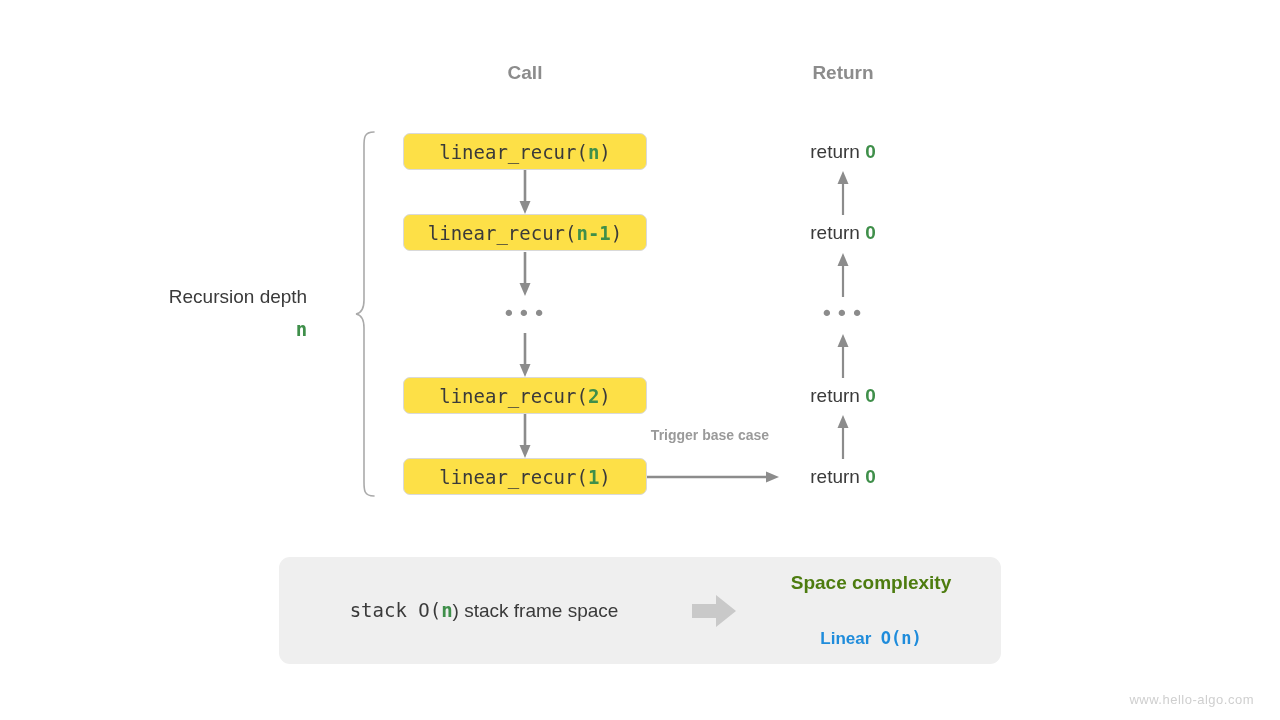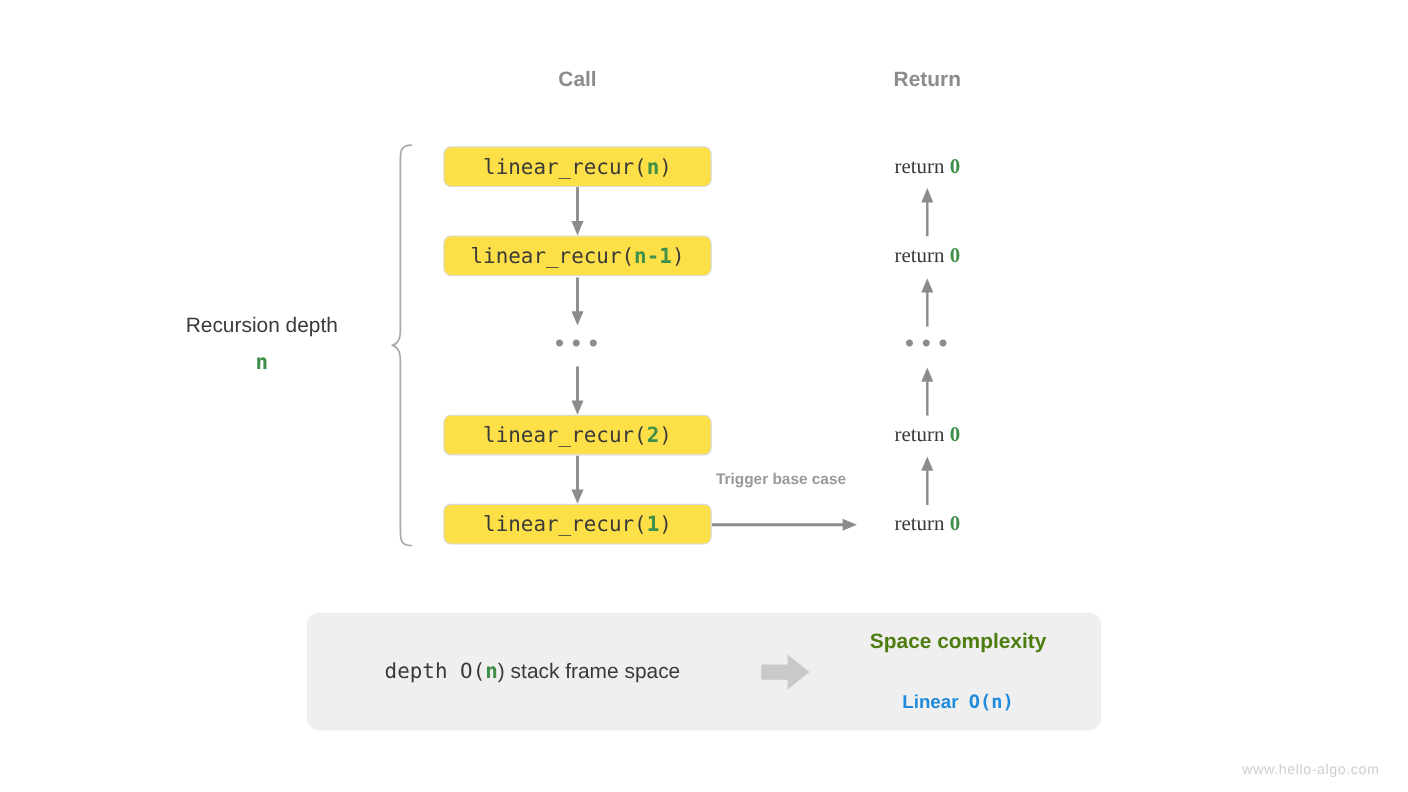--- a/index.html
+++ b/index.html
@@ -45,21 +45,21 @@
     font-family: "DejaVu Sans Mono", monospace;
     font-size: 19px;
     color: #3a3a3a;
     letter-spacing: 0px;
     white-space: nowrap;
   }
   .call-box .arg { color: #3f8f4a; font-weight: bold; }
 
   
   .ret-label {
-    font-family: Liberation Serif, serif;
+    font-family: Liberation Sans, sans-serif;
     font-size: 19px;
     color: #3a3a3a;
     white-space: nowrap;
     transform: translateX(-50%);
     text-align: center;
   }
   .ret-label .zero { color: #3f8f4a; font-weight: bold; }
 
   
   .ellipsis {
@@ -76,21 +76,21 @@
   .trigger-label {
     font-size: 14px;
     font-weight: bold;
     color: #9a9a9a;
     white-space: nowrap;
     transform: translateX(-50%);
   }
 
   
   .brace-label {
-    text-align: center;
+    text-align: right;
     transform: translateX(-50%);
     white-space: nowrap;
   }
   .brace-label .line1 {
     font-size: 19px;
     color: #3a3a3a;
     display: block;
   }
   .brace-label .line2 {
     font-family: "DejaVu Sans Mono", monospace;
@@ -276,21 +276,21 @@
   </svg>
 
   <div class="abs ret-label" style="left:843px; top:466px;">
     <span>return </span><span class="zero">0</span>
   </div>
 
   <div class="abs" id="summary-panel">
 
     <div class="summary-left">
       <div>
-        <span class="mono">depth O(</span><span class="mono-n">n</span><span>) stack frame space</span>
+        <span class="mono">stack O(</span><span class="mono-n">n</span><span>) stack frame space</span>
       </div>
     </div>
 
     <div class="summary-arrow">
       <svg width="50" height="38">
         <path d="M 2 12 L 26 12 L 26 3 L 46 19 L 26 35 L 26 26 L 2 26 Z" fill="#c9c9c9"></path>
       </svg>
     </div>
 
     <div class="summary-right">

